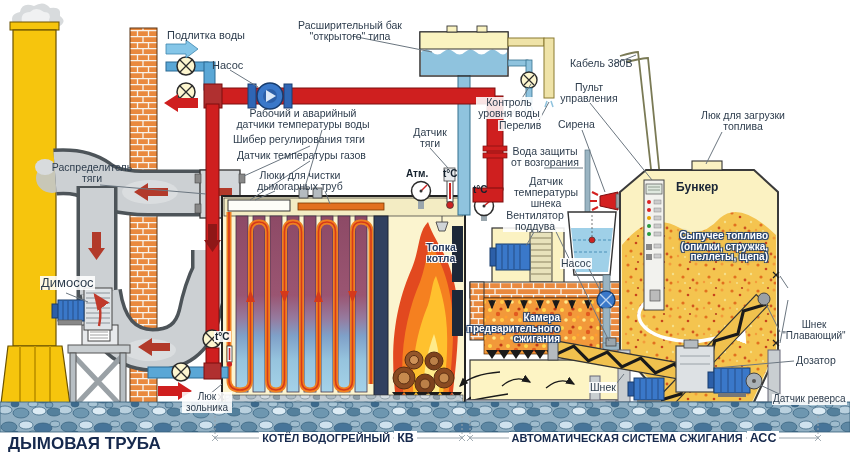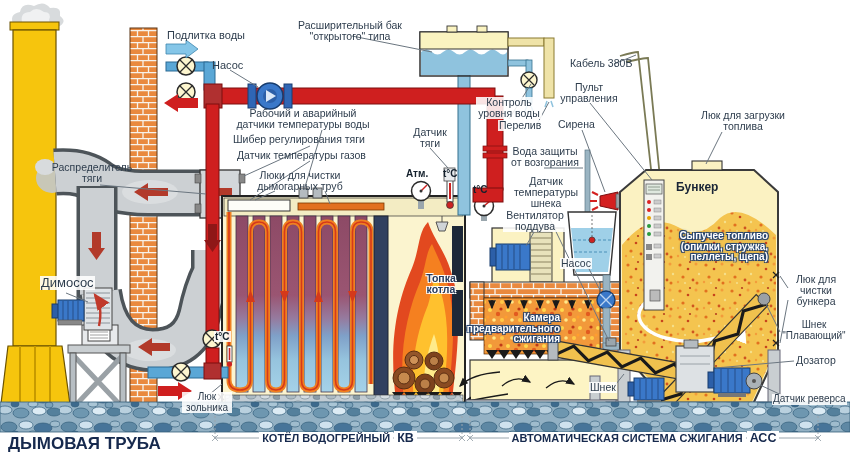--- a/index.html
+++ b/index.html
@@ -6,21 +6,21 @@
   .stage{position:relative;width:850px;height:452px;overflow:hidden;background:#fff;
          font-family:"Liberation Sans",sans-serif;}
   .stage svg{position:absolute;left:0;top:0;}
   .lbl{position:absolute;font:10.5px/1.07 "Liberation Sans",sans-serif;color:#2e3d4d;}
   .c{text-align:center}
   .b{font-weight:bold}
   .bg{background:rgba(255,255,255,.88);padding:0 1px;}
   .wl{color:#fff;font-weight:bold;
       text-shadow:-1px -1px 0 #28456e,1px -1px 0 #28456e,-1px 1px 0 #28456e,1px 1px 0 #28456e,0 0 3px #28456e;text-align:right;}
   .nv{color:#243a5e;font-weight:bold;
-      text-shadow:-1px -1px 0 #fff,1px -1px 0 #fff,-1px 1px 0 #fff,1px 1px 0 #fff;margin-top:31px;}
+      text-shadow:-1px -1px 0 #fff,1px -1px 0 #fff,-1px 1px 0 #fff,1px 1px 0 #fff;}
   .g{font:bold 10px "Liberation Sans",sans-serif;color:#14202c;}
   .sec{font:bold 11px "Liberation Sans",sans-serif;color:#16294d;background:#fff;padding:0 3px;white-space:nowrap;}
   .secwrap{position:absolute;display:flex;justify-content:center;align-items:baseline;gap:1px;}
   .abbr{font-size:12.5px;}
 </style>
 </head>
 <body>
 
 <div class="stage">
 <svg width="850" height="452" viewBox="0 0 850 452">
@@ -481,21 +481,20 @@
 <div class="lbl" style="left:570px;top:58px">Кабель 380В</div>
 <div class="lbl c" style="left:556px;top:82px;width:66px">Пульт управления</div>
 <div class="lbl" style="left:558px;top:119px">Сирена</div>
 <div class="lbl c" style="left:508px;top:146px;width:74px">Вода защиты от возгорания</div>
 <div class="lbl c bg" style="left:512px;top:176px;width:66px">Датчик температуры шнека</div>
 <div class="lbl c bg" style="left:503px;top:210px;width:62px">Вентилятор поддува</div>
 <div class="lbl bg" style="left:560px;top:258px">Насос</div>
 <div class="lbl c" style="left:698px;top:110px;width:90px">Люк для загрузки топлива</div>
 <div class="lbl b" style="left:676px;top:181px;font-size:12px;color:#1a2536">Бункер</div>
 <div class="lbl c wl" style="left:664px;top:231px;width:104px;font-size:10px">Сыпучее топливо (опилки, стружка, пеллеты, щепа)</div>
-<div class="lbl c" style="left:786px;top:274px;width:60px">Люк для чистки бункера</div>
 <div class="lbl c" style="left:778px;top:320px;width:72px;font-size:10px">Шнек "Плавающий"</div>
 <div class="lbl bg" style="left:795px;top:355px">Дозатор</div>
 <div class="lbl bg" style="left:772px;top:394px;font-size:10px">Датчик реверса</div>
 <div class="lbl bg" style="left:589px;top:382px">Шнек</div>
 <div class="lbl c wl" style="left:464px;top:313px;width:96px;font-size:10px">Камера предварительного сжигания</div>
 <div class="lbl c nv" style="left:419px;top:242px;width:44px">Топка котла</div>
 <div class="lbl c" style="left:50px;top:162px;width:84px">Распределитель тяги</div>
 <div class="lbl bg" style="left:40px;top:276px;font-size:13px">Димосос</div>
 <div class="lbl c bg" style="left:182px;top:392px;width:48px;font-size:10px">Люк зольника</div>
 

